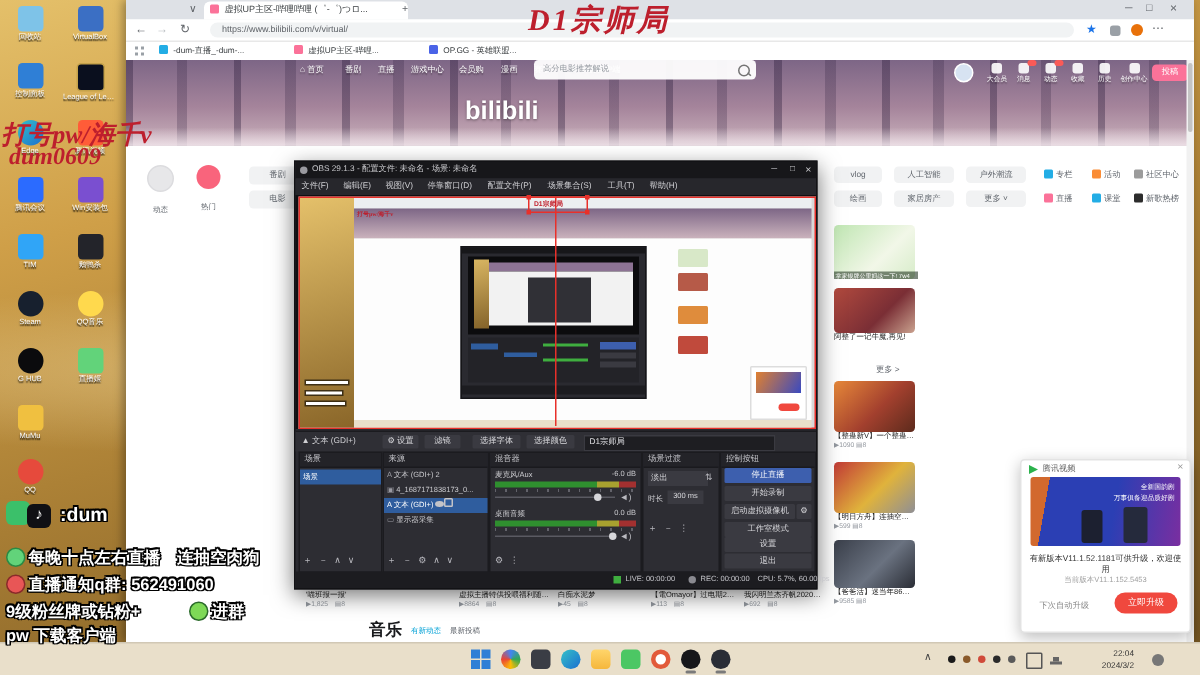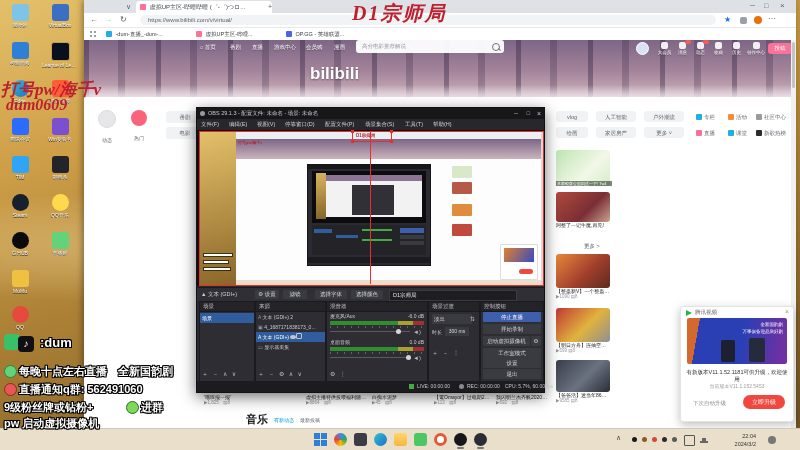--- a/index.html
+++ b/index.html
@@ -493,32 +493,32 @@
   <span class="abs redtxt nw" style="left:1px;top:78px;font-size:17px;z-index:30">打号pw/海千v</span>
   <span class="abs redtxt nw" style="left:6px;top:96px;font-size:16px;z-index:30">dum0609</span>
 
   <div class="abs" style="left:4px;top:334px;z-index:30">
     <div class="abs" style="left:0;top:0;width:16px;height:16px;border-radius:4px;background:#3bc06a"></div>
     <div class="abs" style="left:14px;top:2px;width:16px;height:16px;border-radius:4px;background:#101014;color:#fff;font-size:10px;text-align:center;line-height:16px">♪</div>
     <span class="abs stroke nw" style="left:36px;top:1px;font-size:13px">:dum</span>
   </div>
   <div class="abs nw" style="left:4px;top:364px;z-index:30">
     <span class="abs circle" style="left:0;top:1px;width:11px;height:11px;background:#62d37a;border:1px solid #2a8a44"></span>
-    <span class="abs stroke nw" style="left:15px;top:0;font-size:11px">每晚十点左右直播　全新国韵剧</span>
+    <span class="abs stroke nw" style="left:15px;top:0;font-size:11px">每晚十点左右直播　连抽空肉狗</span>
   </div>
   <div class="abs nw" style="left:4px;top:382px;z-index:30">
     <span class="abs circle" style="left:0;top:1px;width:11px;height:11px;background:#e85656;border:1px solid #8a2a2a"></span>
     <span class="abs stroke nw" style="left:15px;top:0;font-size:11px">直播通知q群: 562491060</span>
   </div>
   <div class="abs nw" style="left:4px;top:400px;z-index:30">
     <span class="abs stroke nw" style="left:0;top:0;font-size:11px">9级粉丝牌或钻粉+</span>
     <span class="abs circle" style="left:122px;top:1px;width:11px;height:11px;background:#7ed957;border:1px solid #2a6a2a"></span>
     <span class="abs stroke nw" style="left:137px;top:0;font-size:11px">进群</span>
   </div>
-  <span class="abs stroke nw" style="left:4px;top:416px;font-size:11px;z-index:30">pw 启动虚拟摄像机</span>
+  <span class="abs stroke nw" style="left:4px;top:416px;font-size:11px;z-index:30">pw 下载客户端</span>
 
   <div id="taskbar" class="abs" style="z-index:20">
     <div class="abs" style="left:314px;top:4px;width:13px;height:13px;
       background:linear-gradient(#2f7fd6,#2f7fd6) 0 0/6px 6px no-repeat,linear-gradient(#2f7fd6,#2f7fd6) 7px 0/6px 6px no-repeat,
       linear-gradient(#2f7fd6,#2f7fd6) 0 7px/6px 6px no-repeat,linear-gradient(#2f7fd6,#2f7fd6) 7px 7px/6px 6px no-repeat"></div>
     <div class="abs tbicon circle" style="left:334px;top:4px;background:conic-gradient(#4285f4,#34a853,#fbbc05,#ea4335,#4285f4)"></div>
     <div class="abs tbicon" style="left:354px;top:4px;background:#3a3d45"></div>
     <div class="abs tbicon circle" style="left:374px;top:4px;background:linear-gradient(135deg,#35c1c8,#1b6fd0)"></div>
     <div class="abs tbicon" style="left:394px;top:4px;background:linear-gradient(180deg,#ffd56b,#f5b73c)"></div>
     <div class="abs tbicon" style="left:414px;top:4px;background:#4cc764"></div>

